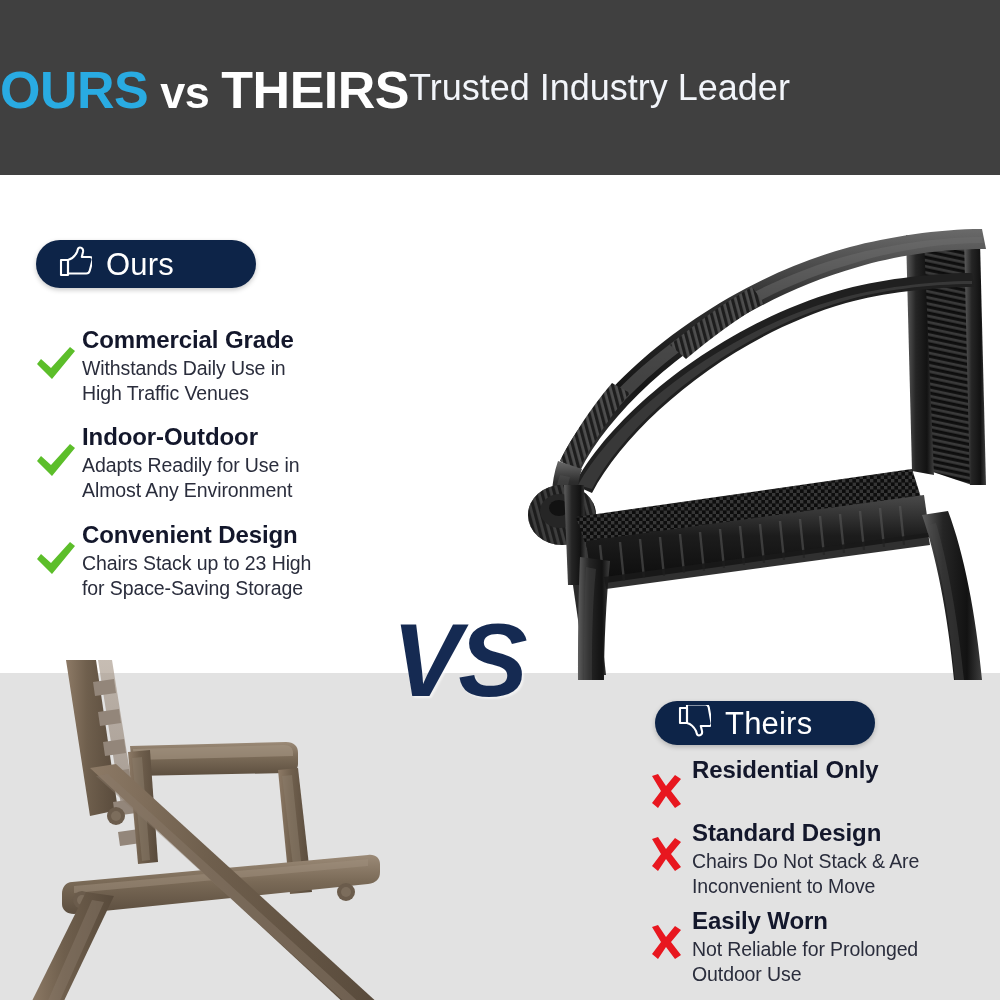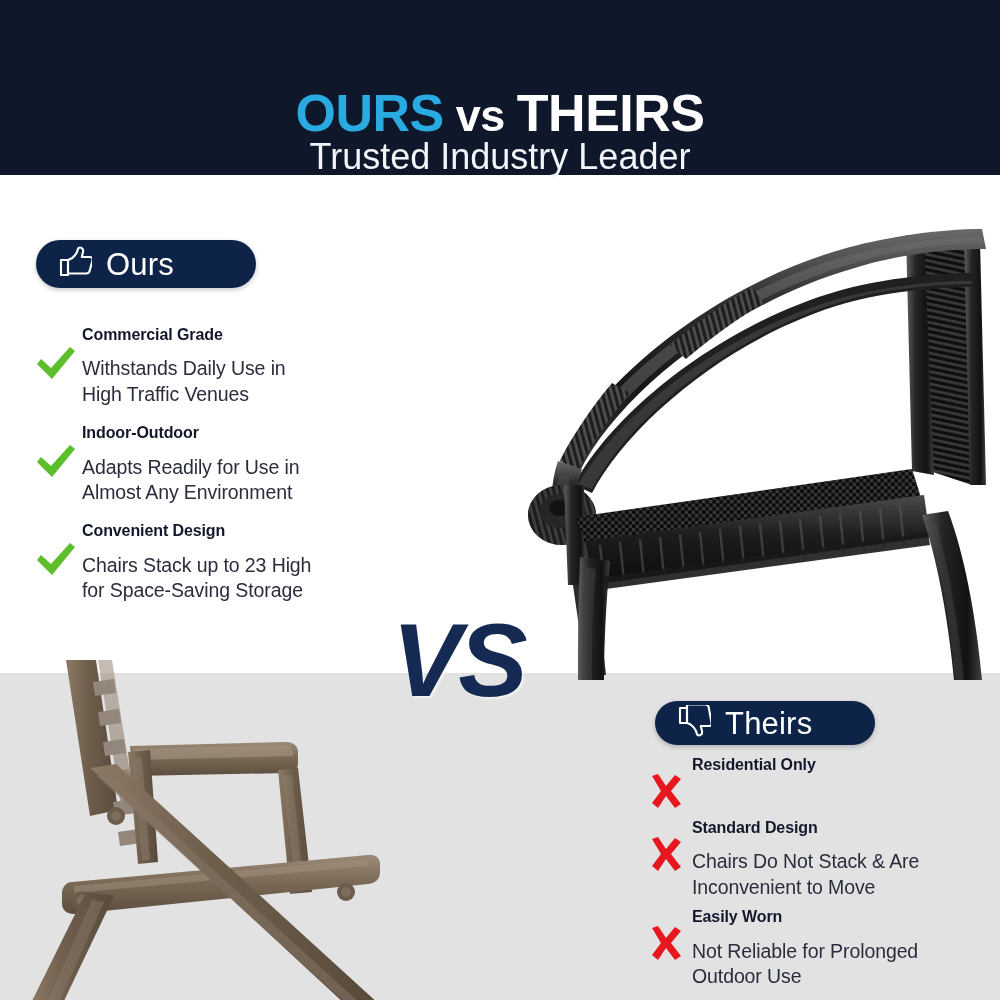--- a/index.html
+++ b/index.html
@@ -18,25 +18,25 @@
     height:1000px;
     background:#ffffff;
     overflow:hidden;
   }
 
   
   .header {
     position:absolute;
     left:0; top:0;
     width:1000px; height:175px;
-    background:#0f172a;
+    background:#404040;
     display:flex;
-    flex-direction:column;
+    flex-direction:row;
     align-items:center;
-    justify-content:flex-end;
+    justify-content:flex-start;
   }
   .header-title {
     font-size:52px;
     font-weight:bold;
     letter-spacing:-0.5px;
     line-height:1.0;
     white-space:nowrap;
     margin-top:4px;
   }
   .t-ours   { color:#29ABE2; }
@@ -115,34 +115,33 @@
     width:52px;
     display:flex;
     align-items:center;
     justify-content:center;
     padding-top:20px;
   }
   .list-theirs .mark { padding-top:18px; }
 
   .item-text { flex:1 1 auto; }
   .item-title {
-    font-size:16px;
+    font-size:24px;
     font-weight:bold;
     color:#13172b;
     line-height:1.28;
     letter-spacing:-0.1px;
   }
   .item-desc {
     font-size:19.5px;
     font-weight:400;
     color:#2a2d3c;
     line-height:1.30;
     letter-spacing:-0.1px;
     white-space:pre-line;
-    margin-top:11px;
   }
 
   
   .vs {
     position:absolute;
     left:392px; top:608px;
     font-size:104px;
     font-weight:bold;
     font-style:italic;
     color:#152a52;

